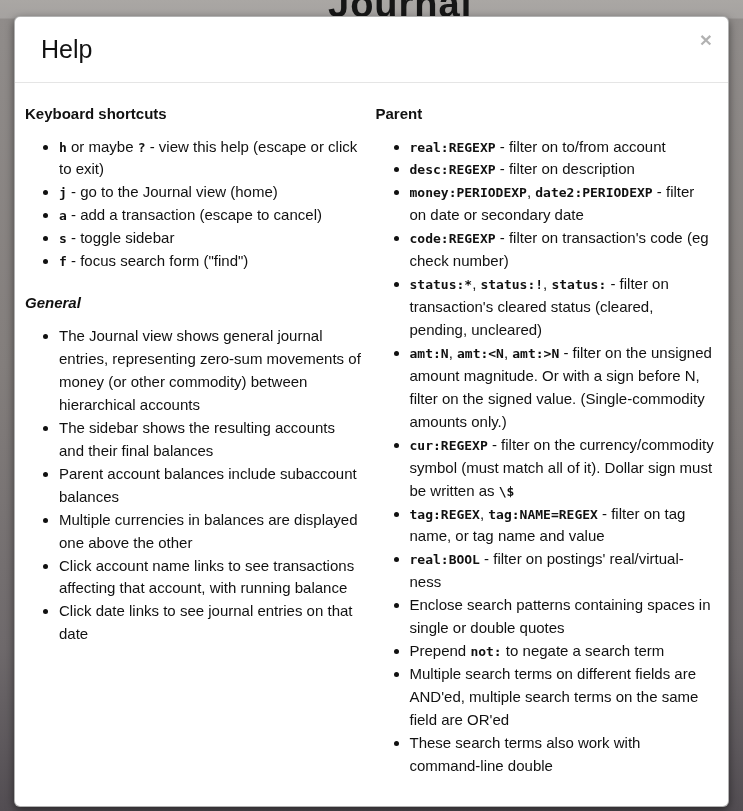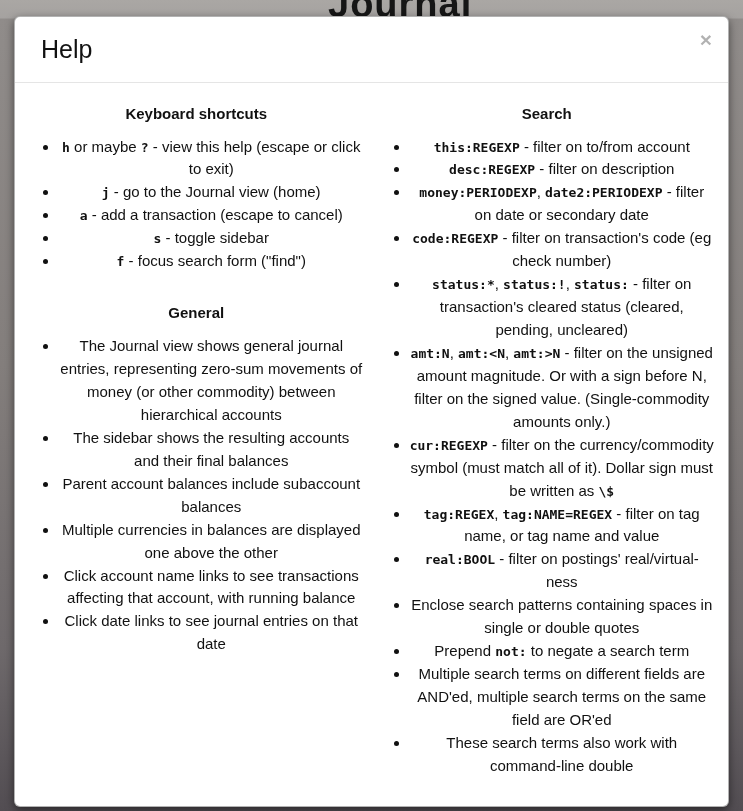--- a/index.html
+++ b/index.html
@@ -27,25 +27,25 @@
     background: #fff; border: 1px solid rgba(0,0,0,.3); border-radius: 6px;
     box-shadow: 0 3px 9px rgba(0,0,0,.5);
   }
   .modal-header { position: relative; padding: 13px 20px 12px; border-bottom: 1px solid #e5e5e5; }
   .modal-title { margin: 6px; font-size: 25px; font-weight: 500; color: #111; line-height: 1.1; }
   .close {
     position: absolute; right: 16px; top: 12px;
     font-size: 21px; font-weight: bold; line-height: 1; color: #000; opacity: .3; cursor: pointer;
   }
 
-  .modal-body { display: flex; gap: 8px; padding: 14px 10px 24px; text-align: center; }
+  .modal-body { display: flex; gap: 8px; padding: 14px 10px 24px; }
   .col { flex: 1; min-width: 0; }
 
   .section-heading { margin: 8px 0 14px; font-size: 15px; font-weight: bold; color: #111; }
-  .section-heading.spaced { margin-top: 31px; }
+  .section-heading.spaced { margin-top: 21px; font-style: italic; }
 
   ul.help-list { margin: 4px; padding: 0 0 0 30px; font-size: 15px; line-height: 1.53; color: #111; }
   ul.help-list li { margin: 0; }
   code {
     font-family: "DejaVu Sans Mono", "Liberation Mono", monospace;
     font-weight: bold; font-size: 13px; color: #111;
   }
 </style>
 </head>
 <body>
@@ -75,23 +75,23 @@
       <ul class="help-list">
           <li>The Journal view shows general journal entries, representing zero-sum movements of money (or other commodity) between hierarchical accounts</li>
           <li>The sidebar shows the resulting accounts and their final balances</li>
           <li>Parent account balances include subaccount balances</li>
           <li>Multiple currencies in balances are displayed one above the other</li>
           <li>Click account name links to see transactions affecting that account, with running balance</li>
           <li>Click date links to see journal entries on that date</li>
         </ul>
     </div>
     <div class="col">
-      <h4 class="section-heading">Search</h4>
+      <h4 class="section-heading">Parent</h4>
       <ul class="help-list">
-          <li><code>this:REGEXP</code> - filter on to/from account</li>
+          <li><code>real:REGEXP</code> - filter on to/from account</li>
           <li><code>desc:REGEXP</code> - filter on description</li>
           <li><code>money:PERIODEXP</code>, <code>date2:PERIODEXP</code> - filter on date or secondary date</li>
           <li><code>code:REGEXP</code> - filter on transaction's code (eg check number)</li>
           <li><code>status:*</code>, <code>status:!</code>, <code>status:</code> - filter on transaction's cleared status (cleared, pending, uncleared)</li>
           <li><code>amt:N</code>, <code>amt:&lt;N</code>, <code>amt:&gt;N</code> - filter on the unsigned amount magnitude. Or with a sign before N, filter on the signed value. (Single-commodity amounts only.)</li>
           <li><code>cur:REGEXP</code> - filter on the currency/commodity symbol (must match all of it). Dollar sign must be written as <code>\$</code></li>
           <li><code>tag:REGEX</code>, <code>tag:NAME=REGEX</code> - filter on tag name, or tag name and value</li>
           <li><code>real:BOOL</code> - filter on postings' real/virtual-ness</li>
           <li>Enclose search patterns containing spaces in single or double quotes</li>
           <li>Prepend <code>not:</code> to negate a search term</li>

